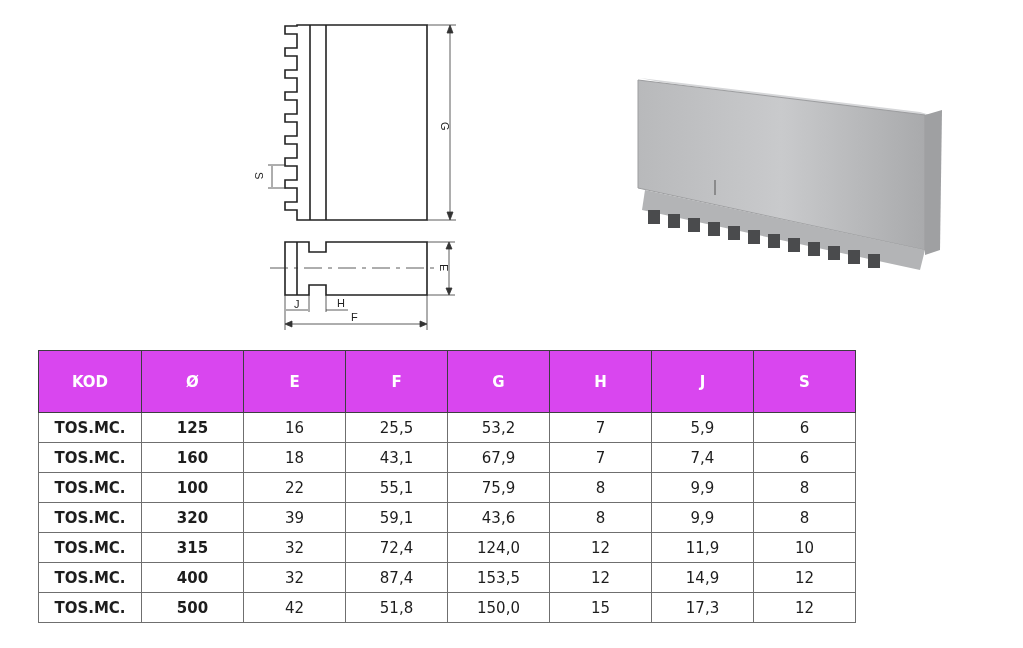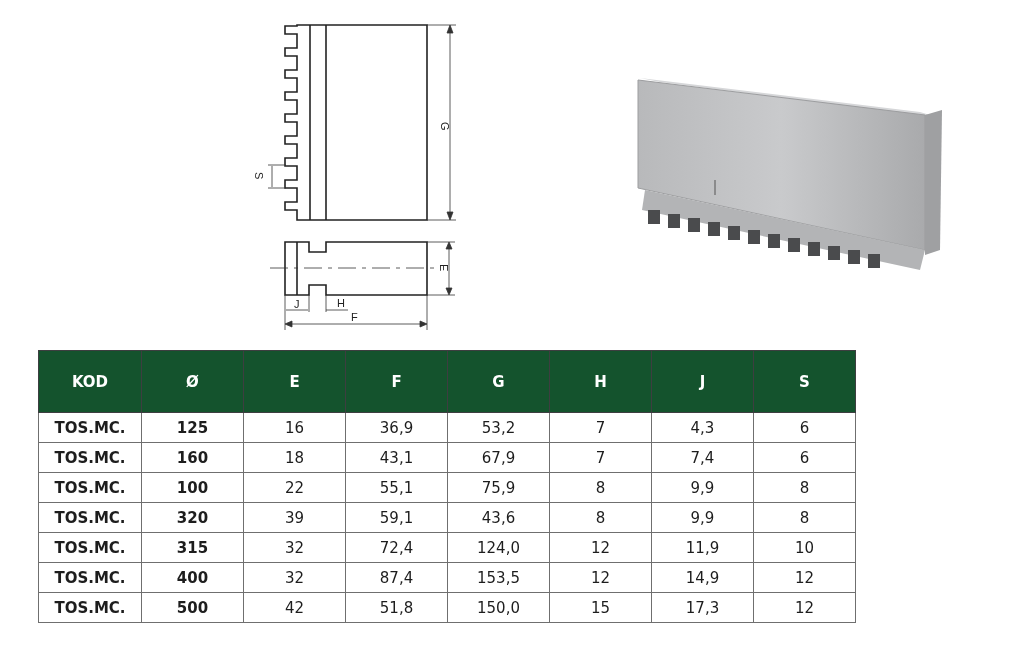--- a/index.html
+++ b/index.html
@@ -2,21 +2,21 @@
 <html><head>
 <meta charset="utf-8">
 <style>
   html, body { margin: 0; padding: 0; background: #ffffff; }
   body { width: 1023px; height: 648px; position: relative; overflow: hidden;
          font-family: "DejaVu Sans", sans-serif; }
   .drawing { position: absolute; left: 240px; top: 0; width: 240px; height: 340px; }
   .photo { position: absolute; left: 620px; top: 50px; width: 340px; height: 250px; }
   table.spec { position: absolute; left: 38px; top: 350px; border-collapse: collapse;
                table-layout: fixed; width: 817px; }
-  table.spec th { background: #14532d; color: #ffffff; height: 61px; font-weight: bold;
+  table.spec th { background: #d946ef; color: #ffffff; height: 61px; font-weight: bold;
                   font-size: 15px; border: 1px solid #3d3e40; text-align: center; padding: 0; }
   table.spec td { height: 29px; border: 1.5px solid #6f6f6f; text-align: center; padding: 0;
                   font-size: 15px; color: #1d1d1d; }
   table.spec td.b { font-weight: bold; }
   table.spec col { width: 102px; }
   table.spec col.first { width: 103px; }
 </style>
 </head>
 <body>
 
@@ -119,24 +119,24 @@
       <th>H</th>
       <th>J</th>
       <th>S</th>
     </tr>
   </thead>
   <tbody>
     <tr>
       <td class="b">TOS.MC.</td>
       <td class="b">125</td>
       <td>16</td>
-      <td>36,9</td>
+      <td>25,5</td>
       <td>53,2</td>
       <td>7</td>
-      <td>4,3</td>
+      <td>5,9</td>
       <td>6</td>
     </tr>
     <tr>
       <td class="b">TOS.MC.</td>
       <td class="b">160</td>
       <td>18</td>
       <td>43,1</td>
       <td>67,9</td>
       <td>7</td>
       <td>7,4</td>

